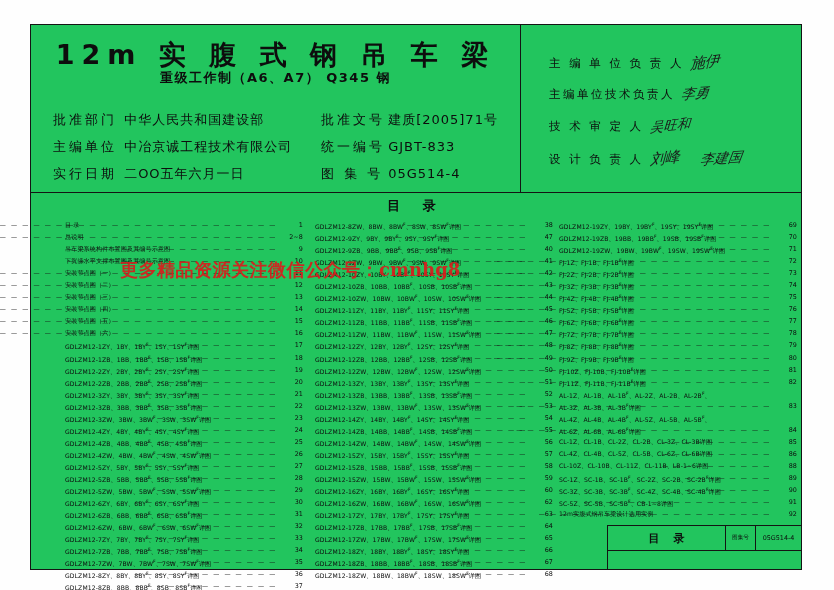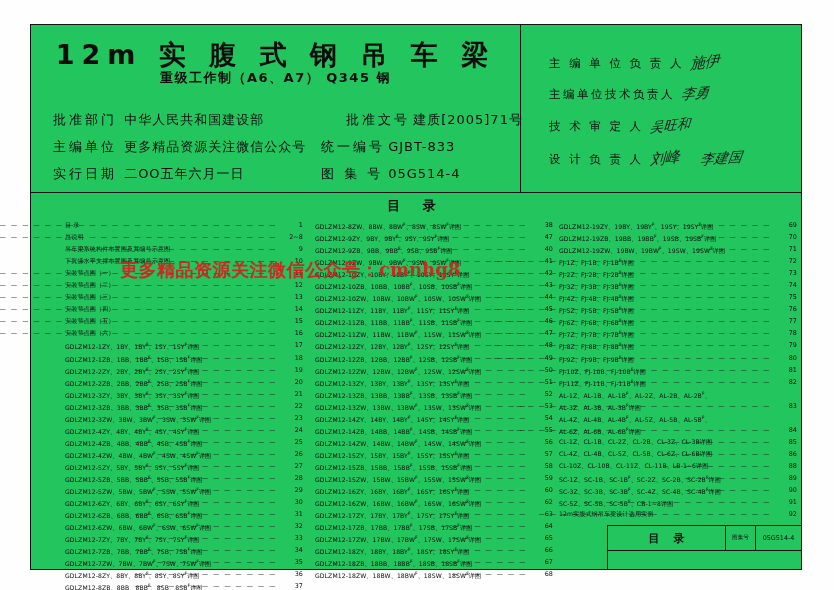--- a/index.html
+++ b/index.html
@@ -191,28 +191,28 @@
     <div id="header-left">
       <div class="main-title">12m 实 腹 式 钢 吊 车 梁</div>
       <div class="sub-title">重级工作制（A6、A7） Q345 钢</div>
 
       <div class="meta-row" style="left:22px;top:86px;">
         <span class="meta-label">批准部门</span>
         <span class="meta-value">中华人民共和国建设部</span>
       </div>
       <div class="meta-row" style="left:22px;top:113px;">
         <span class="meta-label">主编单位</span>
-        <span class="meta-value">更多精品资源关注微信公众号</span>
+        <span class="meta-value">中冶京诚工程技术有限公司</span>
       </div>
       <div class="meta-row" style="left:22px;top:140px;">
         <span class="meta-label">实行日期</span>
         <span class="meta-value">二OO五年六月一日</span>
       </div>
 
-      <div class="meta-row" style="left:290px;top:86px;margin-left:25px;">
+      <div class="meta-row" style="left:290px;top:86px;">
         <span class="meta-label2">批准文号</span>
         <span class="meta-value">建质[2005]71号</span>
       </div>
       <div class="meta-row" style="left:290px;top:113px;">
         <span class="meta-label2">统一编号</span>
         <span class="meta-value">GJBT-833</span>
       </div>
       <div class="meta-row" style="left:290px;top:140px;">
         <span class="meta-label2">图 集 号</span>
         <span class="meta-value">05G514-4</span>

